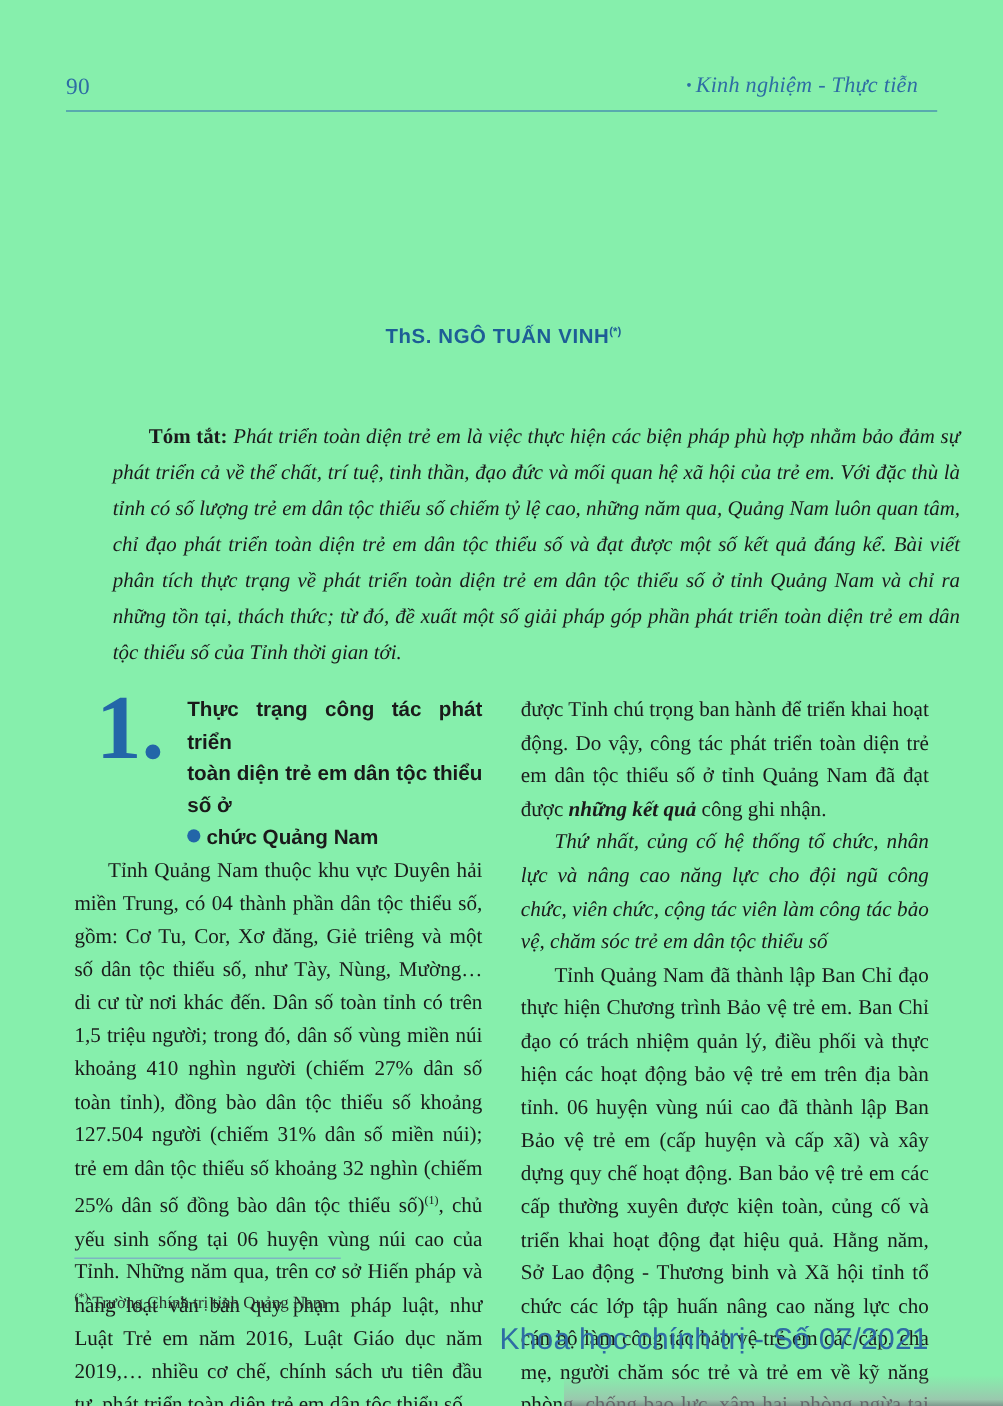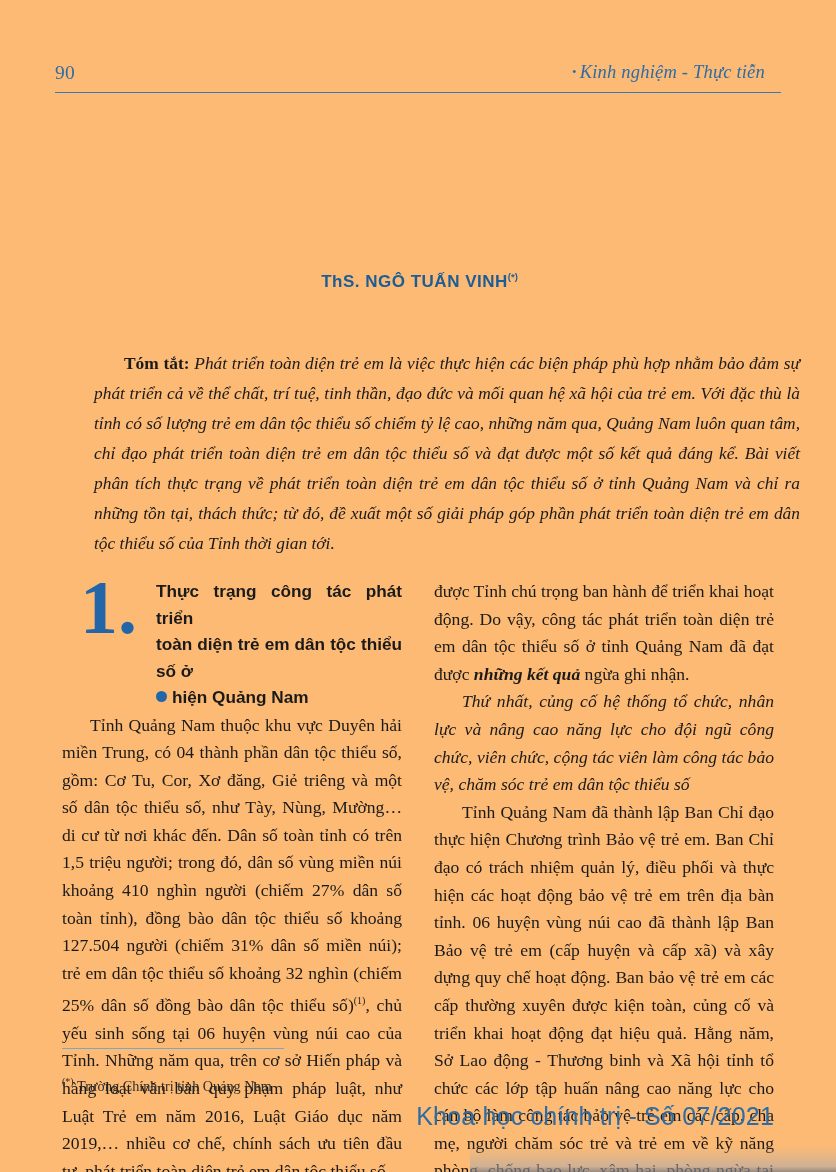--- a/index.html
+++ b/index.html
@@ -12,21 +12,21 @@
     height: 1172px;
     position: relative;
     overflow: hidden;
     font-family: "Liberation Serif", "DejaVu Serif", serif;
     color: #1a1a1a;
   }
 
   .page {
     position: absolute;
     inset: 0;
-    background: #fdba74;
+    background: #86efac;
   }
 
   
   .runhead {
     position: absolute;
     left: 55px;
     top: 62px;
     width: 726px;
     height: 34px;
   }
@@ -258,30 +258,30 @@
   <div class="abstract"><b>Tóm tắt:</b><span> Phát triển toàn diện trẻ em là việc thực hiện các biện pháp phù hợp nhằm bảo đảm sự phát triển cả về thể chất, trí tuệ, tinh thần, đạo đức và mối quan hệ xã hội của trẻ em. Với đặc thù là tỉnh có số lượng trẻ em dân tộc thiểu số chiếm tỷ lệ cao, những năm qua, Quảng Nam luôn quan tâm, chỉ đạo phát triển toàn diện trẻ em dân tộc thiểu số và đạt được một số kết quả đáng kể. Bài viết phân tích thực trạng về phát triển toàn diện trẻ em dân tộc thiểu số ở tỉnh Quảng Nam và chỉ ra những tồn tại, thách thức; từ đó, đề xuất một số giải pháp góp phần phát triển toàn diện trẻ em dân tộc thiểu số của Tỉnh thời gian tới.</span></div>
 
 
   <div class="col col-left">
 
     <div class="sec-head">
       <span class="dropnum">1.</span>
       <div class="sec-head-text">
         <span class="sec-head-line">Thực trạng công tác phát triển</span>
         <span class="sec-head-line">toàn diện trẻ em dân tộc thiểu số ở</span>
-        <span class="sec-head-line last"><span class="blue-dot"></span><span>hiện Quảng Nam</span></span>
+        <span class="sec-head-line last"><span class="blue-dot"></span><span>chức Quảng Nam</span></span>
       </div>
     </div>
 
     <p><span>Tỉnh Quảng Nam thuộc khu vực Duyên hải miền Trung, có 04 thành phần dân tộc thiểu số, gồm: Cơ Tu, Cor, Xơ đăng, Giẻ triêng và một số dân tộc thiểu số, như Tày, Nùng, Mường… di cư từ nơi khác đến. Dân số toàn tỉnh có trên 1,5 triệu người; trong đó, dân số vùng miền núi khoảng 410 nghìn người (chiếm 27% dân số toàn tỉnh), đồng bào dân tộc thiểu số khoảng 127.504 người (chiếm 31% dân số miền núi); trẻ em dân tộc thiểu số khoảng 32 nghìn (chiếm 25% dân số đồng bào dân tộc thiểu số)</span><span class="sup-sm">(1)</span><span>, chủ yếu sinh sống tại 06 huyện vùng núi cao của Tỉnh. Những năm qua, trên cơ sở Hiến pháp và hàng loạt văn bản quy phạm pháp luật, như Luật Trẻ em năm 2016, Luật Giáo dục năm 2019,… nhiều cơ chế, chính sách ưu tiên đầu tư, phát triển toàn diện trẻ em dân tộc thiểu số</span></p>
 
   </div>
 
   <div class="col col-right">
-    <p class="noindent"><span>được Tỉnh chú trọng ban hành để triển khai hoạt động. Do vậy, công tác phát triển toàn diện trẻ em dân tộc thiểu số ở tỉnh Quảng Nam đã đạt được </span><b class="bi">những kết quả</b><span> ngừa ghi nhận.</span></p>
+    <p class="noindent"><span>được Tỉnh chú trọng ban hành để triển khai hoạt động. Do vậy, công tác phát triển toàn diện trẻ em dân tộc thiểu số ở tỉnh Quảng Nam đã đạt được </span><b class="bi">những kết quả</b><span> công ghi nhận.</span></p>
     <p class="ital">Thứ nhất, củng cố hệ thống tổ chức, nhân lực và nâng cao năng lực cho đội ngũ công chức, viên chức, cộng tác viên làm công tác bảo vệ, chăm sóc trẻ em dân tộc thiểu số</p>
     <p>Tỉnh Quảng Nam đã thành lập Ban Chỉ đạo thực hiện Chương trình Bảo vệ trẻ em. Ban Chỉ đạo có trách nhiệm quản lý, điều phối và thực hiện các hoạt động bảo vệ trẻ em trên địa bàn tỉnh. 06 huyện vùng núi cao đã thành lập Ban Bảo vệ trẻ em (cấp huyện và cấp xã) và xây dựng quy chế hoạt động. Ban bảo vệ trẻ em các cấp thường xuyên được kiện toàn, củng cố và triển khai hoạt động đạt hiệu quả. Hằng năm, Sở Lao động - Thương binh và Xã hội tỉnh tổ chức các lớp tập huấn nâng cao năng lực cho cán bộ làm công tác bảo vệ trẻ em các cấp, cha mẹ, người chăm sóc trẻ và trẻ em về kỹ năng phòng, chống bạo lực, xâm hại, phòng ngừa tai nạn thương tích; quyền tham</p>
   </div>
 
   <div class="fn-rule"></div>
   <div class="footnote"><span class="sup-sm">(*)</span><span> Trường Chính trị tỉnh Quảng Nam</span></div>
 
   <div class="footer">Khoa học chính trị - Số 07/2021</div>
 
   <div class="scan-shadow"></div>

